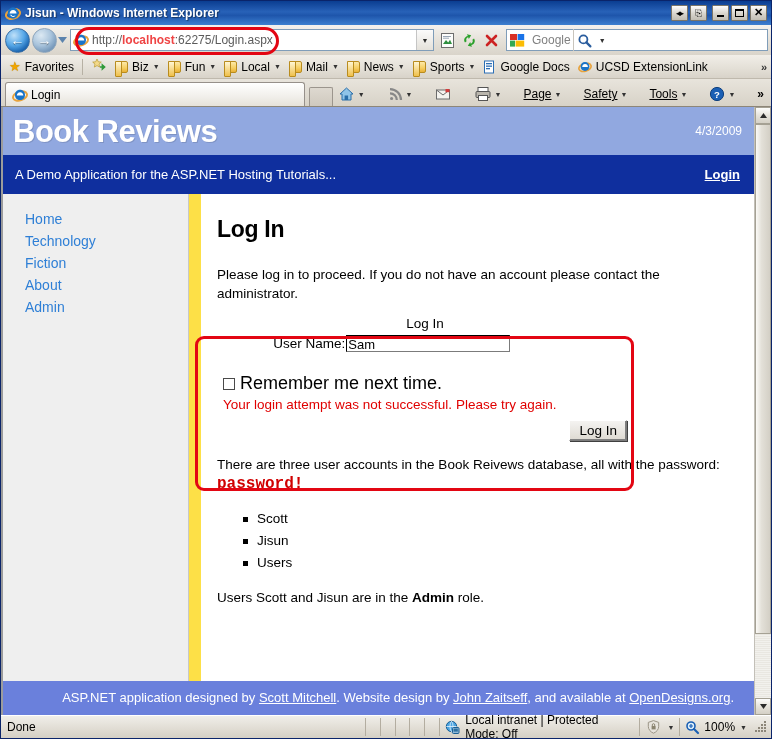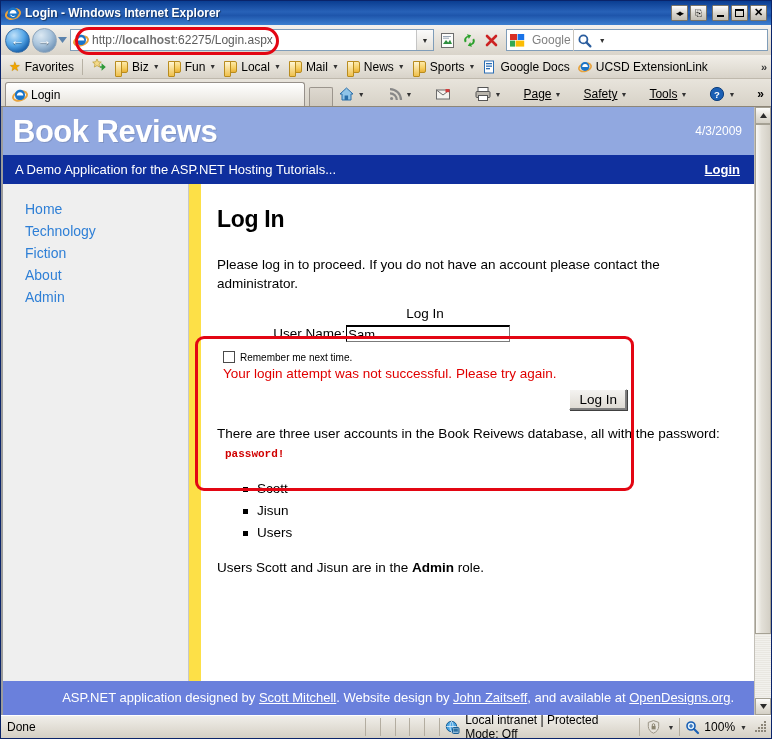--- a/index.html
+++ b/index.html
@@ -96,21 +96,21 @@
     height: 22px;
     background: #fff;
     border: 1px solid #7f9db9;
     display: flex; align-items: center;
     margin-right: 2px;
     min-width: 0;
   }
   .addr-favicon { width: 16px; height: 16px; margin: 0 3px 0 2px; flex: 0 0 auto; position: relative;}
   .addr-url { font-size: 12px; color: #000; white-space: nowrap; overflow: hidden; }
   .addr-url .dim { color: #5b5b5b; }
-  .addr-url .strong { color:#737373;margin-top:40px; }
+  .addr-url .strong { color:#ef4444;margin-top:40px; }
   .addr-drop {
     width: 17px; height: 20px; flex: 0 0 auto;
     border-left: 1px solid #c5c5c5;
     background: linear-gradient(180deg,#fbfbfb,#e4e1da);
     display:flex;align-items:center;justify-content:center;
     font-size: 7px; color:#2b2b2b;
     margin-left:auto;
   }
   .navicon-btn {
     width: 21px; height: 22px; flex:0 0 auto;
@@ -229,21 +229,21 @@
     text-shadow: 1px 1px 0 rgba(0,0,0,.12);
     line-height: 1;
   }
   .site-date {
     margin-left: auto; margin-right: 12px;
     color: #ffffff; font-size: 12px;
   }
   .site-sub {
     background: #1033a6;
     background: #0f2f9e;
-    height: 29px;
+    height: 39px;
     display: flex; align-items: center;
     color: #fff; font-size: 13px;
   }
   .site-sub .sub-text { margin-left: 12px; }
   .site-sub .sub-login { margin-left: auto; margin-right: 14px; font-weight: bold; font-size: 13px; color:#fff;}
 
   .body-wrap { flex: 1 1 auto; display: flex; min-height: 0; gap: 12px; }
   .sidebar {
     width: 186px; flex: 0 0 186px;
     background: #efefef;
@@ -278,21 +278,21 @@
   .txtfield {
     width: 164px; height: 17px;
     border: 1px solid #000;
     border-right-color: #7b7b7b; border-bottom-color: #7b7b7b;
     border-top-width: 2px;
     background: #fff; font-size: 13px;
     font-family: "Liberation Sans", sans-serif;
     padding: 0 1px; outline: none; color:#000;
     vertical-align: middle;
   }
-  .remember-row { padding-top: 8px; font-size: 10px; display: flex; align-items: center;}
+  .remember-row { padding-top: 20px; font-size: 18px; display: flex; align-items: center;}
   .cbox {
     width: 12px; height: 12px; border: 1px solid #4a4a4a; background: #fff;
     display:inline-block; margin-right: 5px; flex:0 0 auto;
   }
   .errmsg { color: #e00000; font-size: 13.5px; padding-top: 3px; }
   .loginbtn-row { text-align: right; padding-top: 8px; }
   .loginbtn {
     background: linear-gradient(180deg,#f4f3f1,#dedad2);
     border: 1px solid #7c7c7c;
     border-top-color: #fff; border-left-color:#fff;
@@ -313,21 +313,21 @@
   #annot-form { left: 194px; top: 335px; width: 439px; height: 155px; }
 
   .acct-list { margin: 14px 0 14px 0; padding-left: 40px; }
   .acct-list li { font-size: 13.5px; line-height: 22px; list-style: none; position: relative;}
   .acct-list li:before {
     content:""; position:absolute; left:-14px; top:9px;
     width: 5px; height: 5px; background:#000;
   }
   .mono-pass {
     font-family: "Liberation Mono", monospace;
-    color: #d00000; font-weight: bold; font-size: 11px; margin-left: 8px;
+    color: #d00000; font-weight: bold; font-size: 16px;
   }
 
   
   .site-foot {
     background: #6c81dd;
     background: #6a80dc;
     color: #fff; font-size: 13px;
     padding: 7px 20px 8px 0;
     text-align: right;
     line-height: 19px;
@@ -382,21 +382,21 @@
 
   <div class="titlebar">
     <span class="tb-icon">
       <svg width="16" height="16" viewBox="0 0 16 16">
         <ellipse cx="8" cy="9" rx="7.2" ry="4.6" fill="none" stroke="#e8a33d" stroke-width="2.1" transform="rotate(-18 8 9)"></ellipse>
         <path d="M8 2.6c3 0 5.2 2.3 5.2 5.3S11 13.4 8 13.4 2.8 10.9 2.8 7.9 5 2.6 8 2.6z" fill="#1a74c8"></path>
         <path d="M4.6 8.6h6.9c.1-2-1.4-3.6-3.4-3.6S4.6 6.6 4.6 8.6z" fill="#fff"></path>
         <path d="M5.2 9.8c.5 1.3 1.6 2.1 3 2.1 1 0 1.9-.4 2.5-1.1H9.2c-.4.2-.8.3-1.1.3-.8 0-1.4-.4-1.7-1.3z" fill="#fff"></path>
       </svg>
     </span>
-    <span class="tb-title">Login - Windows Internet Explorer</span>
+    <span class="tb-title">Jisun - Windows Internet Explorer</span>
     <span class="tb-buttons">
       <span class="tb-btn">
           <span class="g-arrows">◂▸</span>
         </span>
       <span class="tb-btn">
           <span class="g-restore">⎘</span>
         </span>
       <span class="tb-btn sep">
           <span class="g-min"></span>
         </span>

